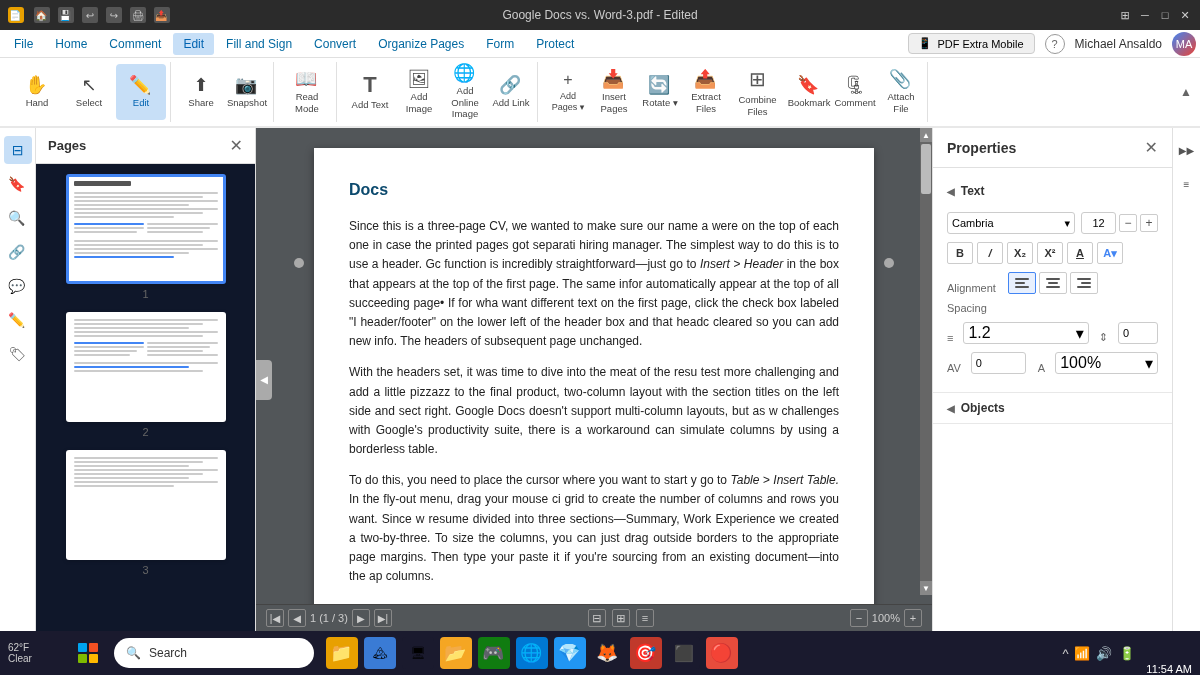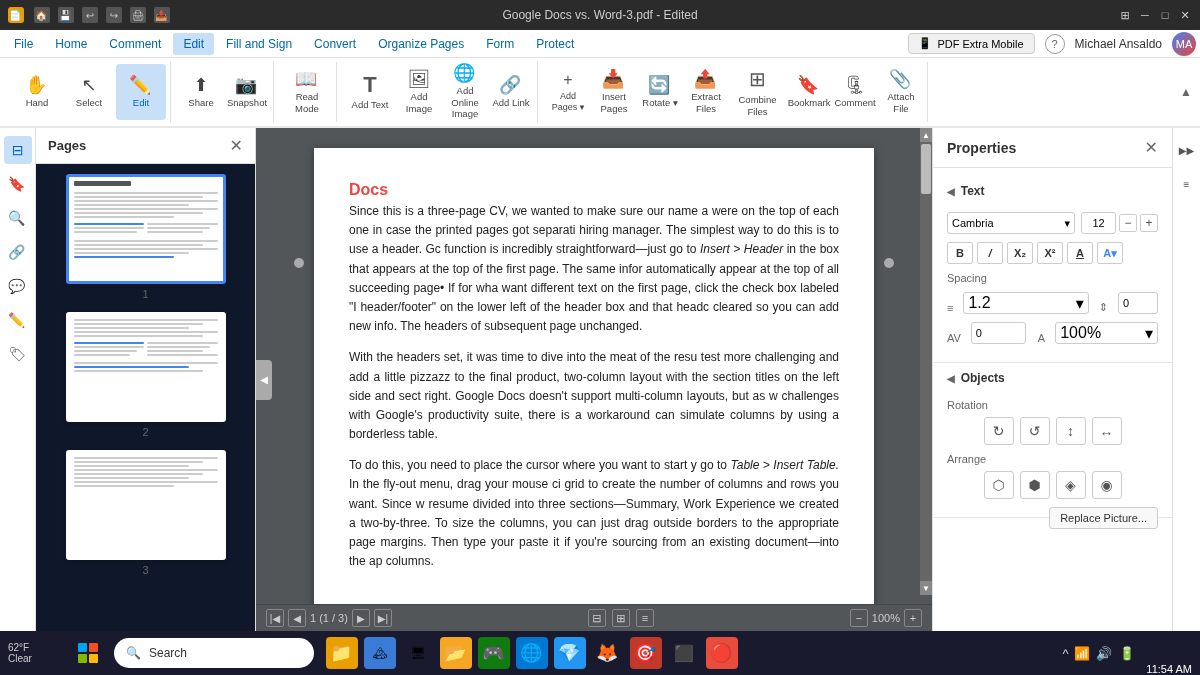--- a/index.html
+++ b/index.html
@@ -117,21 +117,21 @@
     .search-bar-text { font-size: 12px; color: #333; }
     .taskbar-icons { display: flex; gap: 6px; margin-left: 4px; }
     .taskbar-icon { width: 32px; height: 32px; border-radius: 4px; display: flex; align-items: center; justify-content: center; cursor: pointer; }
     .taskbar-spacer { flex: 1; }
     .taskbar-right { display: flex; align-items: center; gap: 8px; }
     .sys-tray { display: flex; align-items: center; gap: 6px; }
     .sys-tray-icon { font-size: 13px; color: #ccc; cursor: pointer; }
     .clock { text-align: right; color: #fff; font-size: 11px; line-height: 1.4; margin-top: 48px; }
 
     
-    .pdf-title { font-size: 16px; font-weight: bold; color: #ef4444; margin-bottom: 0; }
+    .pdf-title { font-size: 16px; font-weight: bold; color: #0c4a6e; margin-bottom: 15px; }
     .pdf-text { font-size: 12px; line-height: 1.6; color: #222; text-align: justify; margin-bottom: 12px; }
     .pdf-text em { font-style: italic; }
 
     
     .thumb-content { width: 100%; height: 100%; padding: 4px 5px; }
     .thumb-title-line { height: 5px; background: #666; border-radius: 1px; margin-bottom: 5px; width: 50%; }
     .thumb-text-line { height: 2px; background: #ccc; border-radius: 1px; margin-bottom: 2px; }
     .thumb-text-line.w100 { width: 100%; }
     .thumb-text-line.w80 { width: 80%; }
     .thumb-text-line.w90 { width: 90%; }
@@ -476,20 +476,46 @@
               <div class="format-btn">
                   <em>/</em>
                 </div>
               <div class="format-btn">X₂</div>
               <div class="format-btn">X²</div>
               <div class="format-btn" style="text-decoration:underline;">A</div>
               <div class="format-btn" style="color:#4285f4;">A▾</div>
             </div>
           </div>
 
+          <div class="prop-row">
+            <div class="prop-label">Alignment</div>
+            <div class="alignment-btns">
+              <div class="align-btn active">
+                <div class="align-lines">
+                  <div class="align-line" style="width:14px;"></div>
+                  <div class="align-line" style="width:10px;"></div>
+                  <div class="align-line" style="width:14px;"></div>
+                </div>
+              </div>
+              <div class="align-btn">
+                <div class="align-lines" style="align-items:center;">
+                  <div class="align-line" style="width:14px;"></div>
+                  <div class="align-line" style="width:10px;"></div>
+                  <div class="align-line" style="width:14px;"></div>
+                </div>
+              </div>
+              <div class="align-btn">
+                <div class="align-lines" style="align-items:flex-end;">
+                  <div class="align-line" style="width:14px;"></div>
+                  <div class="align-line" style="width:10px;"></div>
+                  <div class="align-line" style="width:14px;"></div>
+                </div>
+              </div>
+            </div>
+          </div>
 
           <div class="prop-row">
             <div class="prop-label">Spacing</div>
           </div>
           <div class="prop-row">
             <div style="font-size:11px; color:#666; margin-right:4px;">≡</div>
             <div class="spacing-select">
               <span>1.2</span>
               <span>▾</span>
             </div>
@@ -505,39 +531,20 @@
               <span>▾</span>
             </div>
           </div>
         </div>
       </div>
 
       <div class="props-section objects-section">
         <div class="props-section-header">
           <span class="props-section-arrow">◀</span>
           <span>Objects</span>
-        </div>
-        <div class="props-body">
-          <div style="font-size:11px; color:#666; margin-bottom:6px;">Rotation</div>
-          <div class="rotation-btns">
-            <div class="rotation-btn">↻</div>
-            <div class="rotation-btn">↺</div>
-            <div class="rotation-btn">↕</div>
-            <div class="rotation-btn">↔</div>
-          </div>
-          <div style="font-size:11px; color:#666; margin-bottom:6px;">Arrange</div>
-          <div class="arrange-btns">
-            <div class="arrange-btn" style="font-size:14px;">⬡</div>
-            <div class="arrange-btn" style="font-size:14px;">⬢</div>
-            <div class="arrange-btn" style="font-size:14px;">◈</div>
-            <div class="arrange-btn" style="font-size:14px;">◉</div>
-          </div>
-          <div style="text-align:right; margin-top:6px;">
-            <button class="replace-pic-btn">Replace Picture...</button>
-          </div>
         </div>
       </div>
     </div>
   </div>
 
   <div class="right-sidebar-icons">
     <div class="left-sidebar-icon" style="font-size:10px;">▶▶</div>
     <div class="left-sidebar-icon" style="font-size:10px;">≡</div>
   </div>
 

